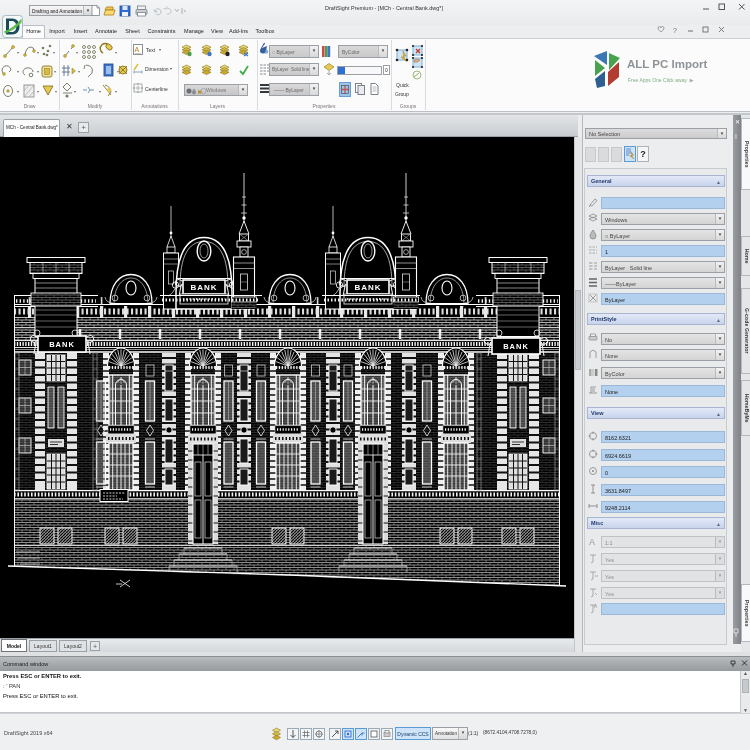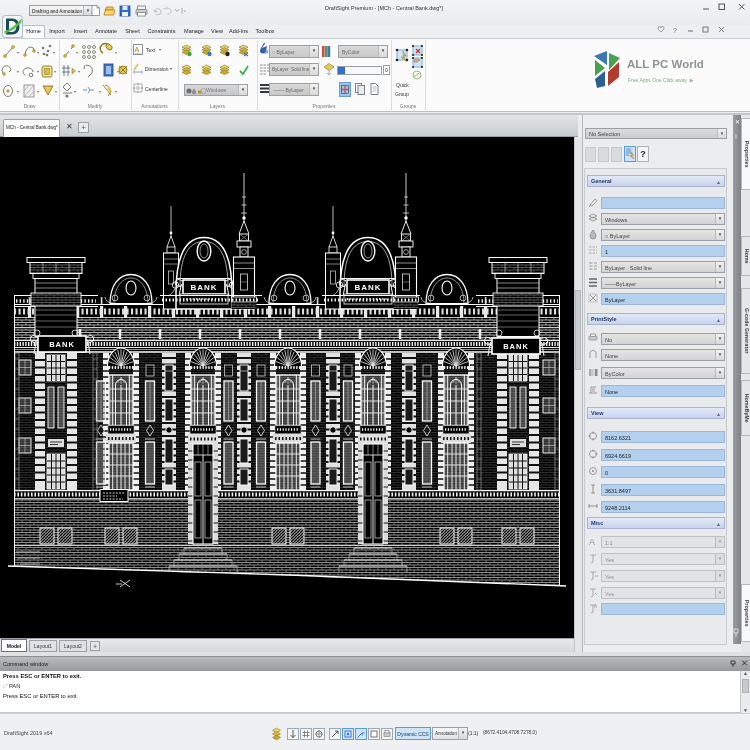--- a/index.html
+++ b/index.html
@@ -303,21 +303,21 @@
 <text x="5" y="43" font-size="5" fill="#333">Quick</text>
     <text x="4" y="52" font-size="5" fill="#333">Group</text>
 </svg>
 <svg class="ab" style="left:592px;top:50px;" width="30" height="40" viewBox="0 0 30 40">
 <path d="M2,6 L15,1 L15,15 Z" fill="#3a77b5"></path>
     <path d="M17,3 L28,8 L17,20 Z" fill="#49a24e"></path>
 <path d="M3,10 L13,18 L3,26 Z" fill="#49a24e"></path>
     <path d="M16,22 L27,12 L27,27 L16,36 Z" fill="#b23c30"></path>
 <path d="M3,29 L13,21 L13,36 L5,38 Z" fill="#2e5f90"></path>
 </svg>
-<div class="txt ab" style="left:627px;top:58px;font-size:11.5px;font-weight:bold;color:#8e9398;">ALL PC World</div>
+<div class="txt ab" style="left:627px;top:58px;font-size:11.5px;font-weight:bold;color:#8e9398;">ALL PC Import</div>
 <div class="txt ab" style="left:628px;top:77px;font-size:5px;color:#7fae84;">Free Apps One Click away &nbsp;<span style="color:#aaa;">▶</span></div>
 <div class="ab" style="left:0;top:113px;width:750px;height:2px;background:#c3c7cb;"></div>
 <div class="ab" style="left:0;top:115px;width:578px;height:22px;background:linear-gradient(#e2e4e6,#c9cdd1);border-bottom:1px solid #9aa0a6;"></div>
 <div class="ab" style="left:3px;top:119px;width:57px;height:18px;background:#fdfdfd;border:1px solid #9aa0a6;border-bottom:none;border-radius:2px 2px 0 0;">
     <span class="txt ab" style="left:2px;top:5px;font-size:4.6px;color:#222;">MCh - Central Bank.dwg*</span>
   </div>
 <div class="txt ab" style="left:66px;top:122px;font-size:8px;color:#333;">✕</div>
 <div class="ab" style="left:78px;top:122px;width:11px;height:11px;background:#e8eaec;border:1px solid #9aa0a6;font-size:8px;color:#555;text-align:center;line-height:10px;">+</div>
 <div class="ab" style="left:0;top:137px;width:574px;height:501px;background:#000;overflow:hidden;">
     <svg width="574" height="501" viewBox="0 0 574 501" style="position:absolute;left:0;top:0;">

